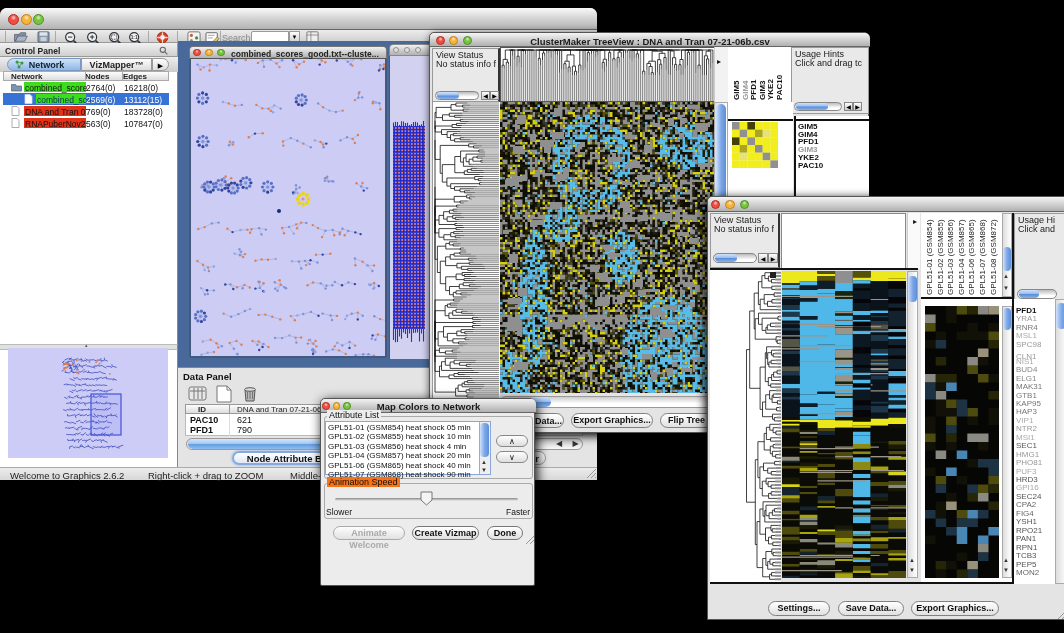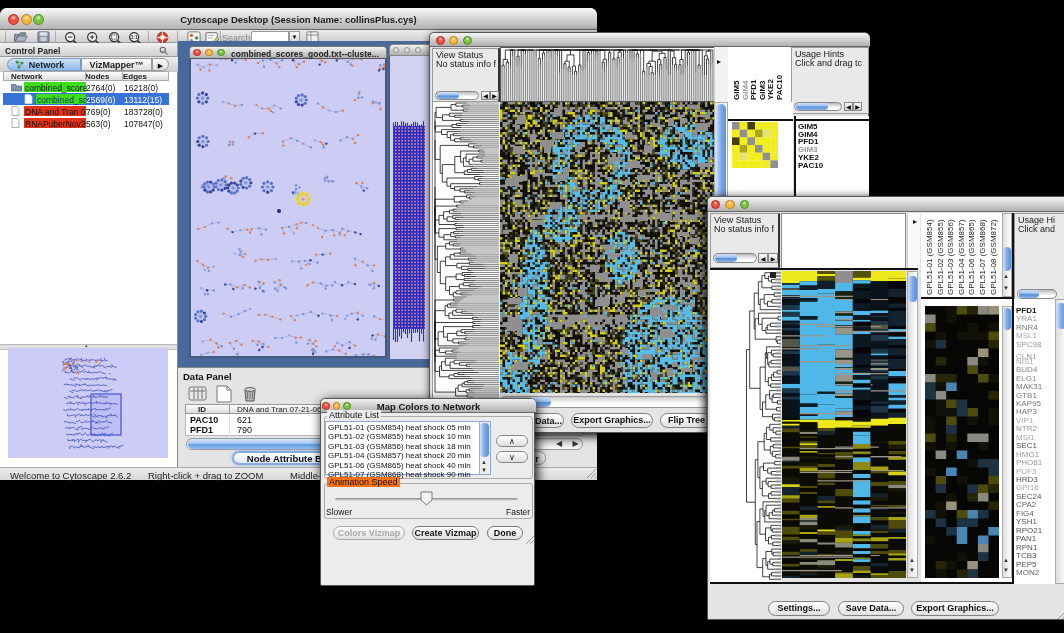--- a/index.html
+++ b/index.html
@@ -7,21 +7,20 @@
 .a{position:absolute}
 .t{white-space:nowrap}
 
 </style></head><body>
 <div id="c">
 <div class="a" style="left:0px;top:8px;width:597px;height:472px;background:#e8e8e8;border-radius:7px 7px 0 0;box-shadow:0 0 10px #000">
       <div class="a" style="left:0px;top:0px;width:597px;height:22px;background:linear-gradient(#f9f9f9,#d0d0d0 55%,#b3b3b3);border-bottom:1px solid #666;border-radius:7px 7px 0 0"></div>
       <div class="a" style="left:8.0px;top:5.5px;width:11.0px;height:11.0px;border-radius:50%;background:radial-gradient(circle at 50% 30%,#fff8 0 12%,#fff0 35%),#ef4f43;border:1px solid #b52e22;box-sizing:border-box"></div>
       <div class="a" style="left:20.5px;top:5.5px;width:11.0px;height:11.0px;border-radius:50%;background:radial-gradient(circle at 50% 30%,#fff8 0 12%,#fff0 35%),#f6b43b;border:1px solid #c1811a;box-sizing:border-box"></div>
       <div class="a" style="left:33.0px;top:5.5px;width:11.0px;height:11.0px;border-radius:50%;background:radial-gradient(circle at 50% 30%,#fff8 0 12%,#fff0 35%),#78c43e;border:1px solid #4f8f27;box-sizing:border-box"></div>
-      <div class="a t" style="left:0px;top:6px;width:597px;text-align:center;font:bold 9.5px Liberation Sans,sans-serif;color:#1c1c1c">Cytoscape Desktop (Session Name: collinsPlus.cys)</div>
       <div class="a" style="left:0px;top:22px;width:597px;height:13px;background:linear-gradient(#ececec,#cfcfcf);border-bottom:1px solid #9a9a9a"></div>
       <svg class="a" style="left:13px;top:23px" width="15" height="12" viewBox="0 0 16 14">
         <path d="M1 12V4h5l2-2h6v3H5l-2 7z" fill="#8b97a8" stroke="#4a5568" stroke-width="0.8"></path>
         <path d="M2 12l3-6h11l-3 6z" fill="#aab6c6" stroke="#4a5568" stroke-width="0.8"></path>
       </svg>
       <svg class="a" style="left:37px;top:23px" width="13" height="12" viewBox="0 0 15 14">
         <rect x="1" y="1" width="13" height="12" rx="1" fill="#8b97a8" stroke="#44506a" stroke-width="0.8"></rect>
         <rect x="3" y="1.5" width="9" height="4" fill="#dde4ec"></rect>
         <rect x="4" y="7" width="7" height="5" fill="#c8d0da"></rect>
       </svg>
@@ -147,21 +146,21 @@
         <circle cx="70.5" cy="25.6" r="0.9" fill="#d87a4a"></circle>
         <circle cx="59.6" cy="19.1" r="1" fill="#d87a4a"></circle>
         <circle cx="56.5" cy="20.8" r="1" fill="#d87a4a"></circle>
         <circle cx="58.4" cy="19.8" r="1" fill="#d87a4a"></circle>
         <circle cx="56.3" cy="16.0" r="1" fill="#d87a4a"></circle>
         <circle cx="68.7" cy="12.5" r="1" fill="#d87a4a"></circle>
         <circle cx="58.2" cy="16.1" r="1" fill="#d87a4a"></circle>
         <rect x="83" y="46" width="30" height="41" fill="#5566ee" fill-opacity="0.12" stroke="#4353d8" stroke-width="1.2"></rect>
       </svg>
       <div class="a" style="left:0px;top:459px;width:597px;height:13px;background:linear-gradient(#ececec,#d8d8d8);border-top:1px solid #aaa"></div>
-      <div class="a t" style="left:10px;top:462px;font:9.5px Liberation Sans,sans-serif;color:#222">Welcome to Cytoscape 2.6.2</div>
+      <div class="a t" style="left:10px;top:462px;font:9.5px Liberation Sans,sans-serif;color:#222">Welcome to Graphics 2.6.2</div>
       <div class="a t" style="left:148px;top:462px;font:9.5px Liberation Sans,sans-serif;color:#222">Right-click + drag  to  ZOOM</div>
       <div class="a t" style="left:290px;top:462px;font:9.5px Liberation Sans,sans-serif;color:#222">Middle-click + drag  to  PAN</div>
       <div class="a" style="left:178px;top:33px;width:415px;height:326px;background:#4a699b"></div>
       <div class="a" style="left:189px;top:38px;width:198px;height:312px;">
         <div class="a" style="left:0px;top:0px;width:198px;height:13px;background:linear-gradient(#f2f2f2,#c9c9c9 60%,#b2b2b2);border:1px solid #777;border-bottom:1px solid #555;border-radius:4px 4px 0 0"></div>
         <div class="a" style="left:4.4px;top:2.9px;width:7.2px;height:7.2px;border-radius:50%;background:radial-gradient(circle at 50% 30%,#fff8 0 12%,#fff0 35%),#ef4f43;border:1px solid #b52e22;box-sizing:border-box"></div>
         <div class="a" style="left:16.4px;top:2.9px;width:7.2px;height:7.2px;border-radius:50%;background:radial-gradient(circle at 50% 30%,#fff8 0 12%,#fff0 35%),#f6b43b;border:1px solid #c1811a;box-sizing:border-box"></div>
         <div class="a" style="left:28.4px;top:2.9px;width:7.2px;height:7.2px;border-radius:50%;background:radial-gradient(circle at 50% 30%,#fff8 0 12%,#fff0 35%),#78c43e;border:1px solid #4f8f27;box-sizing:border-box"></div>
         <div class="a t" style="left:42px;top:2.5px;width:156px;text-align:left;font:bold 8.5px Liberation Sans,sans-serif;color:#222">combined_scores_good.txt--cluste...</div>
         <div class="a" style="left:0px;top:13px;width:198px;height:299px;background:#44597e;border-radius:0 0 2px 2px"></div>
@@ -670,20 +669,21 @@
       <div class="a" style="left:372px;top:443px;width:174px;height:14px;border-radius:7px;background:linear-gradient(#fff,#e2e2e2);border:1px solid #999;font:bold 9.5px Liberation Sans,sans-serif;text-align:right;padding-right:6px;line-height:13px;color:#111">Edge Attribute Browser</div>
       <svg class="a" style="left:586px;top:460px" width="11" height="11">
         <path d="M10 1L1 10M10 5L5 10M10 9l-1 1" stroke="#999" stroke-width="1"></path>
       </svg>
     </div>
 <div class="a" style="left:429px;top:32px;width:440px;height:401px;background:#e4e4e4;border:1px solid #555;border-radius:5px 5px 2px 2px;box-shadow:2px 3px 10px #000">
       <div class="a" style="left:0px;top:0px;width:440px;height:14px;background:linear-gradient(#f5f5f5,#cfcfcf 55%,#b0b0b0);border-bottom:1px solid #666;border-radius:5px 5px 0 0"></div>
       <div class="a" style="left:5.5px;top:2.5px;width:9.0px;height:9.0px;border-radius:50%;background:radial-gradient(circle at 50% 30%,#fff8 0 12%,#fff0 35%),#ef4f43;border:1px solid #b52e22;box-sizing:border-box"></div>
       <div class="a" style="left:19.0px;top:2.5px;width:9.0px;height:9.0px;border-radius:50%;background:radial-gradient(circle at 50% 30%,#fff8 0 12%,#fff0 35%),#f6b43b;border:1px solid #c1811a;box-sizing:border-box"></div>
       <div class="a" style="left:32.5px;top:2.5px;width:9.0px;height:9.0px;border-radius:50%;background:radial-gradient(circle at 50% 30%,#fff8 0 12%,#fff0 35%),#78c43e;border:1px solid #4f8f27;box-sizing:border-box"></div>
+      <div class="a t" style="left:0px;top:3px;width:440px;text-align:center;font:bold 9.5px Liberation Sans,sans-serif;color:#1a1a1a">ClusterMaker TreeView : DNA and Tran 07-21-06b.csv</div>
       <div class="a" style="left:2px;top:15px;width:68px;height:54px;background:#e9e9e9;border:1px solid #999;border-right:2px solid #333"></div>
       <div class="a t" style="left:6px;top:17px;font:9px Liberation Sans,sans-serif;color:#1a1a1a">View Status</div>
       <div class="a t" style="left:6px;top:26px;font:9px Liberation Sans,sans-serif;color:#1a1a1a">No status info f</div>
       <div class="a" style="left:5px;top:58px;width:44px;height:9px;"></div>
       <div class="a" style="left:5px;top:58px;width:44px;height:9px;border-radius:5px;background:linear-gradient(#bbb,#fff 70%);border:1px solid #888"></div>
       <div class="a" style="left:7px;top:59px;width:22px;height:7px;border-radius:4px;background:linear-gradient(#cfe2fa,#9cbff0 45%,#5b8fd8 55%,#88b2e8)"></div>
       <div class="a" style="left:51px;top:58px;width:9px;height:9px;background:linear-gradient(#fdfdfd,#ccc);border:1px solid #888;font:6px Liberation Sans,sans-serif;text-align:center;line-height:9px">◀</div>
       <div class="a" style="left:60px;top:58px;width:9px;height:9px;background:linear-gradient(#fdfdfd,#ccc);border:1px solid #888;font:6px Liberation Sans,sans-serif;text-align:center;line-height:9px">▶</div>
       <div class="a" style="left:70px;top:14px;width:215px;height:55px;background:#fff;border:1px solid #555"></div>
       <svg class="a" style="left:71px;top:15px" width="213" height="53">
@@ -913,37 +913,37 @@
       <div class="a" style="left:0px;top:0px;width:215px;height:14px;background:linear-gradient(#f2f2f2,#cdcdcd 55%,#b0b0b0);border-bottom:1px solid #666;border-radius:5px 5px 0 0"></div>
       <div class="a" style="left:1.2px;top:3.2px;width:7.6px;height:7.6px;border-radius:50%;background:radial-gradient(circle at 50% 30%,#fff8 0 12%,#fff0 35%),#ef4f43;border:1px solid #b52e22;box-sizing:border-box"></div>
       <div class="a" style="left:11.7px;top:3.2px;width:7.6px;height:7.6px;border-radius:50%;background:radial-gradient(circle at 50% 30%,#fff8 0 12%,#fff0 35%),#f6b43b;border:1px solid #c1811a;box-sizing:border-box"></div>
       <div class="a" style="left:22.2px;top:3.2px;width:7.6px;height:7.6px;border-radius:50%;background:radial-gradient(circle at 50% 30%,#fff8 0 12%,#fff0 35%),#78c43e;border:1px solid #4f8f27;box-sizing:border-box"></div>
       <div class="a t" style="left:0px;top:2px;width:215px;text-align:center;font:bold 9.5px Liberation Sans,sans-serif;color:#1a1a1a">Map Colors to Network</div>
       <div class="a" style="left:3px;top:17px;width:209px;height:63px;border:1px solid #aaa;border-radius:3px"></div>
       <div class="a t" style="left:6px;top:11px;font:9px Liberation Sans,sans-serif;color:#111;background:#ececec;padding:0 2px">Attribute List</div>
       <div class="a" style="left:4px;top:22px;width:166px;height:54px;background:#fff;border:1px solid #89a8d8"></div>
       <div class="a t" style="left:7px;top:24.0px;font:8px Liberation Sans,sans-serif;color:#111">GPL51-01 (GSM854) heat shock 05 min</div>
       <div class="a t" style="left:7px;top:33.4px;font:8px Liberation Sans,sans-serif;color:#111">GPL51-02 (GSM855) heat shock 10 min</div>
-      <div class="a t" style="left:7px;top:42.8px;font:8px Liberation Sans,sans-serif;color:#111">GPL51-03 (GSM856) heat shock 18 min</div>
+      <div class="a t" style="left:7px;top:42.8px;font:8px Liberation Sans,sans-serif;color:#111">GPL51-03 (GSM856) heat shock 4 min</div>
       <div class="a t" style="left:7px;top:52.2px;font:8px Liberation Sans,sans-serif;color:#111">GPL51-04 (GSM857) heat shock 20 min</div>
       <div class="a t" style="left:7px;top:61.6px;font:8px Liberation Sans,sans-serif;color:#111">GPL51-06 (GSM865) heat shock 40 min</div>
       <div class="a t" style="left:7px;top:71.0px;font:8px Liberation Sans,sans-serif;color:#111">GPL51-07 (GSM868) heat shock 90 min</div>
       <div class="a" style="left:158px;top:23px;width:11px;height:52px;background:#eee;border-left:1px solid #aaa"></div>
       <div class="a" style="left:159px;top:24px;width:9px;height:34px;border-radius:4px;background:linear-gradient(90deg,#cfe2fa,#7fa8e8 50%,#5b8fd8)"></div>
       <div class="a t" style="left:160px;top:60px;font:6px Liberation Sans,sans-serif;color:#333">▲</div>
       <div class="a t" style="left:160px;top:68px;font:6px Liberation Sans,sans-serif;color:#333">▼</div>
       <div class="a" style="left:175px;top:36px;width:32px;height:12px;border-radius:6px;background:linear-gradient(#fff,#ddd);border:1px solid #888;font:8px Liberation Sans,sans-serif;text-align:center;line-height:11px;color:#111">∧</div>
       <div class="a" style="left:175px;top:52px;width:32px;height:12px;border-radius:6px;background:linear-gradient(#fff,#ddd);border:1px solid #888;font:8px Liberation Sans,sans-serif;text-align:center;line-height:11px;color:#111">∨</div>
       <div class="a" style="left:3px;top:84px;width:209px;height:36px;border:1px solid #aaa;border-radius:3px"></div>
       <div class="a t" style="left:6px;top:78px;font:9px Liberation Sans,sans-serif;color:#111;background:#f97316;padding:0 2px">Animation Speed</div>
       <div class="a" style="left:14px;top:99px;width:183px;height:3px;background:linear-gradient(#888,#eee);border-radius:2px"></div>
       <svg class="a" style="left:99px;top:92px" width="13" height="15">
         <path d="M1 1h11v8l-5.5 5L1 9z" fill="#f4f4f4" stroke="#777" stroke-width="1"></path>
       </svg>
       <div class="a t" style="left:5px;top:108px;font:8.5px Liberation Sans,sans-serif;color:#111">Slower</div>
       <div class="a t" style="left:185px;top:108px;font:8.5px Liberation Sans,sans-serif;color:#111">Faster</div>
-      <div class="a" style="left:12px;top:127px;width:72px;height:14px;border-radius:7px;background:linear-gradient(#fdfdfd,#e2e2e2);border:1px solid #aaa;font:bold 9px Liberation Sans,sans-serif;text-align:center;line-height:12px;color:#aaa">Colors Vizmap</div>
+      <div class="a" style="left:12px;top:127px;width:72px;height:14px;border-radius:7px;background:linear-gradient(#fdfdfd,#e2e2e2);border:1px solid #aaa;font:bold 9px Liberation Sans,sans-serif;text-align:center;line-height:12px;color:#aaa">Animate Welcome</div>
       <div class="a" style="left:91px;top:127px;width:67px;height:14px;border-radius:7px;background:linear-gradient(#fff,#e0e0e0);border:1px solid #777;font:bold 9px Liberation Sans,sans-serif;text-align:center;line-height:12px;color:#111">Create Vizmap</div>
       <div class="a" style="left:166px;top:127px;width:36px;height:14px;border-radius:7px;background:linear-gradient(#fff,#e0e0e0);border:1px solid #777;font:bold 9px Liberation Sans,sans-serif;text-align:center;line-height:12px;color:#111">Done</div>
       <svg class="a" style="left:204px;top:136px" width="10" height="10">
         <path d="M9 1L1 9M9 5L5 9" stroke="#999" stroke-width="1"></path>
       </svg>
     </div>
 </div>
 </body></html>

